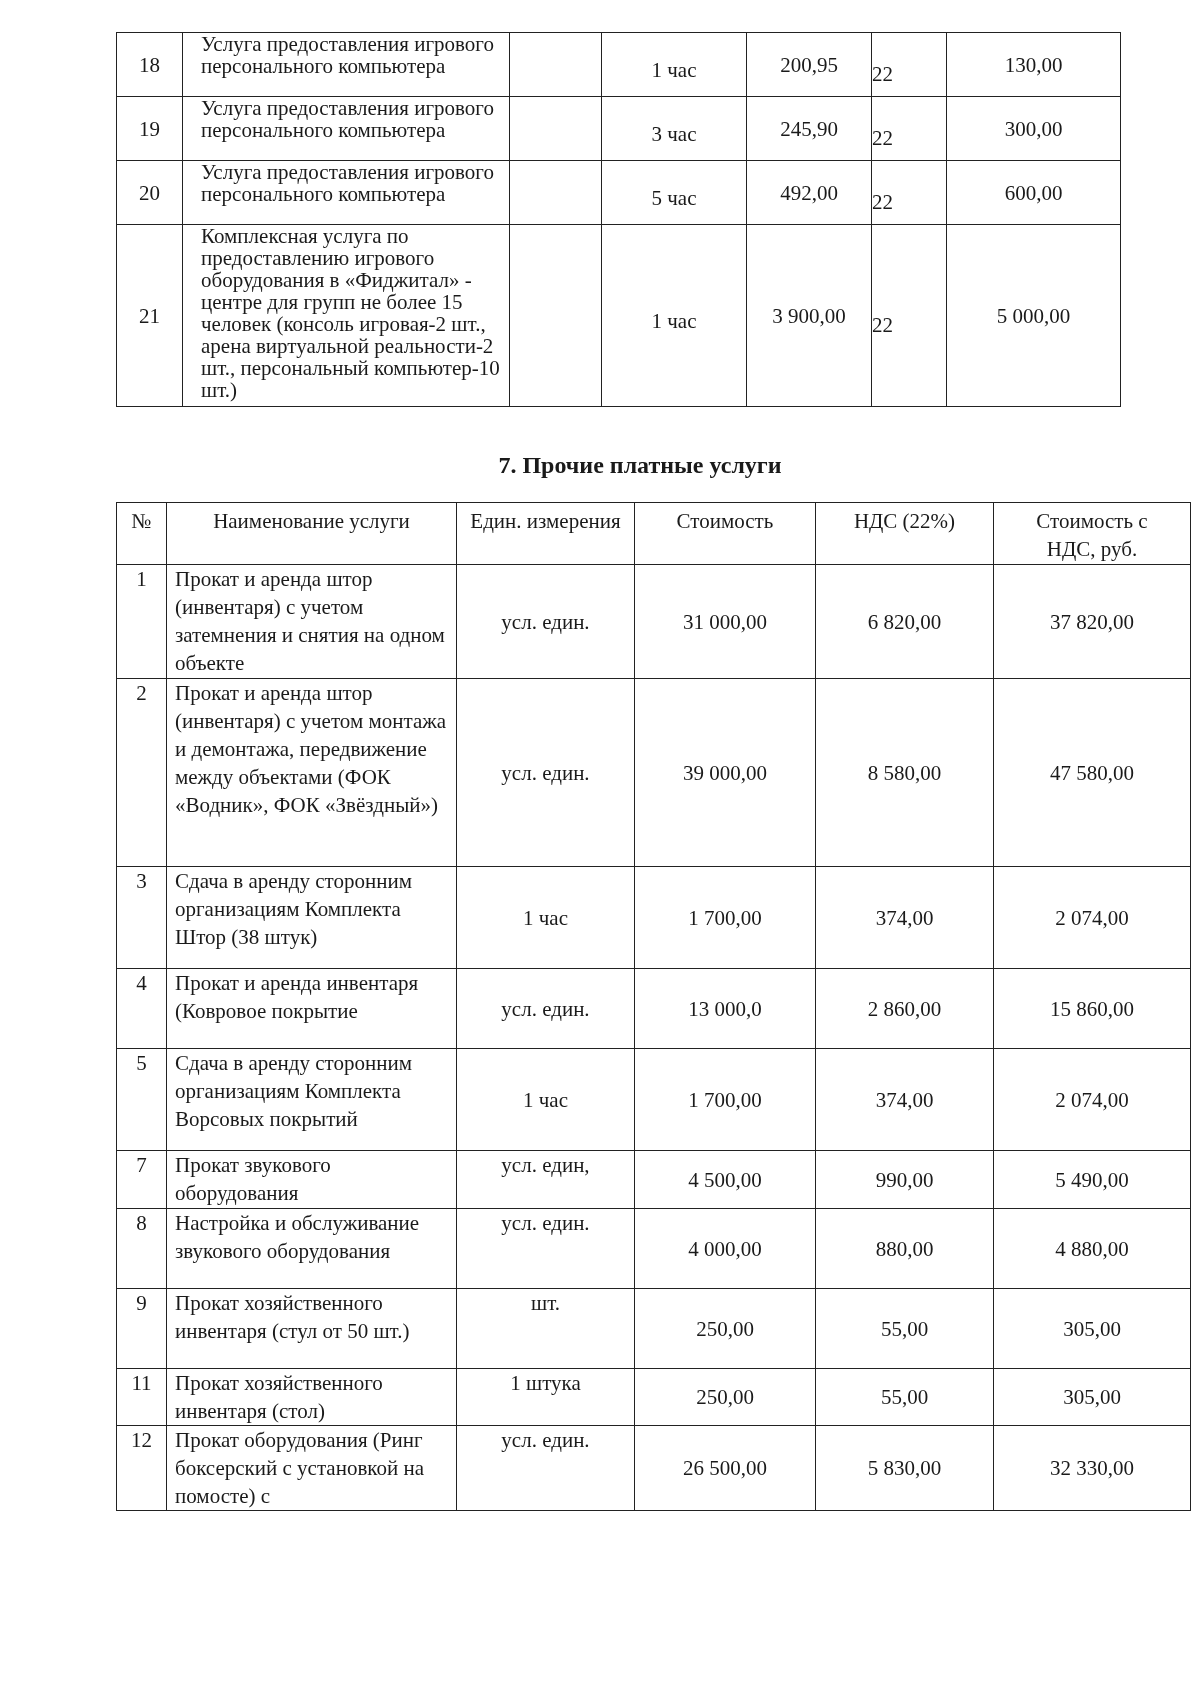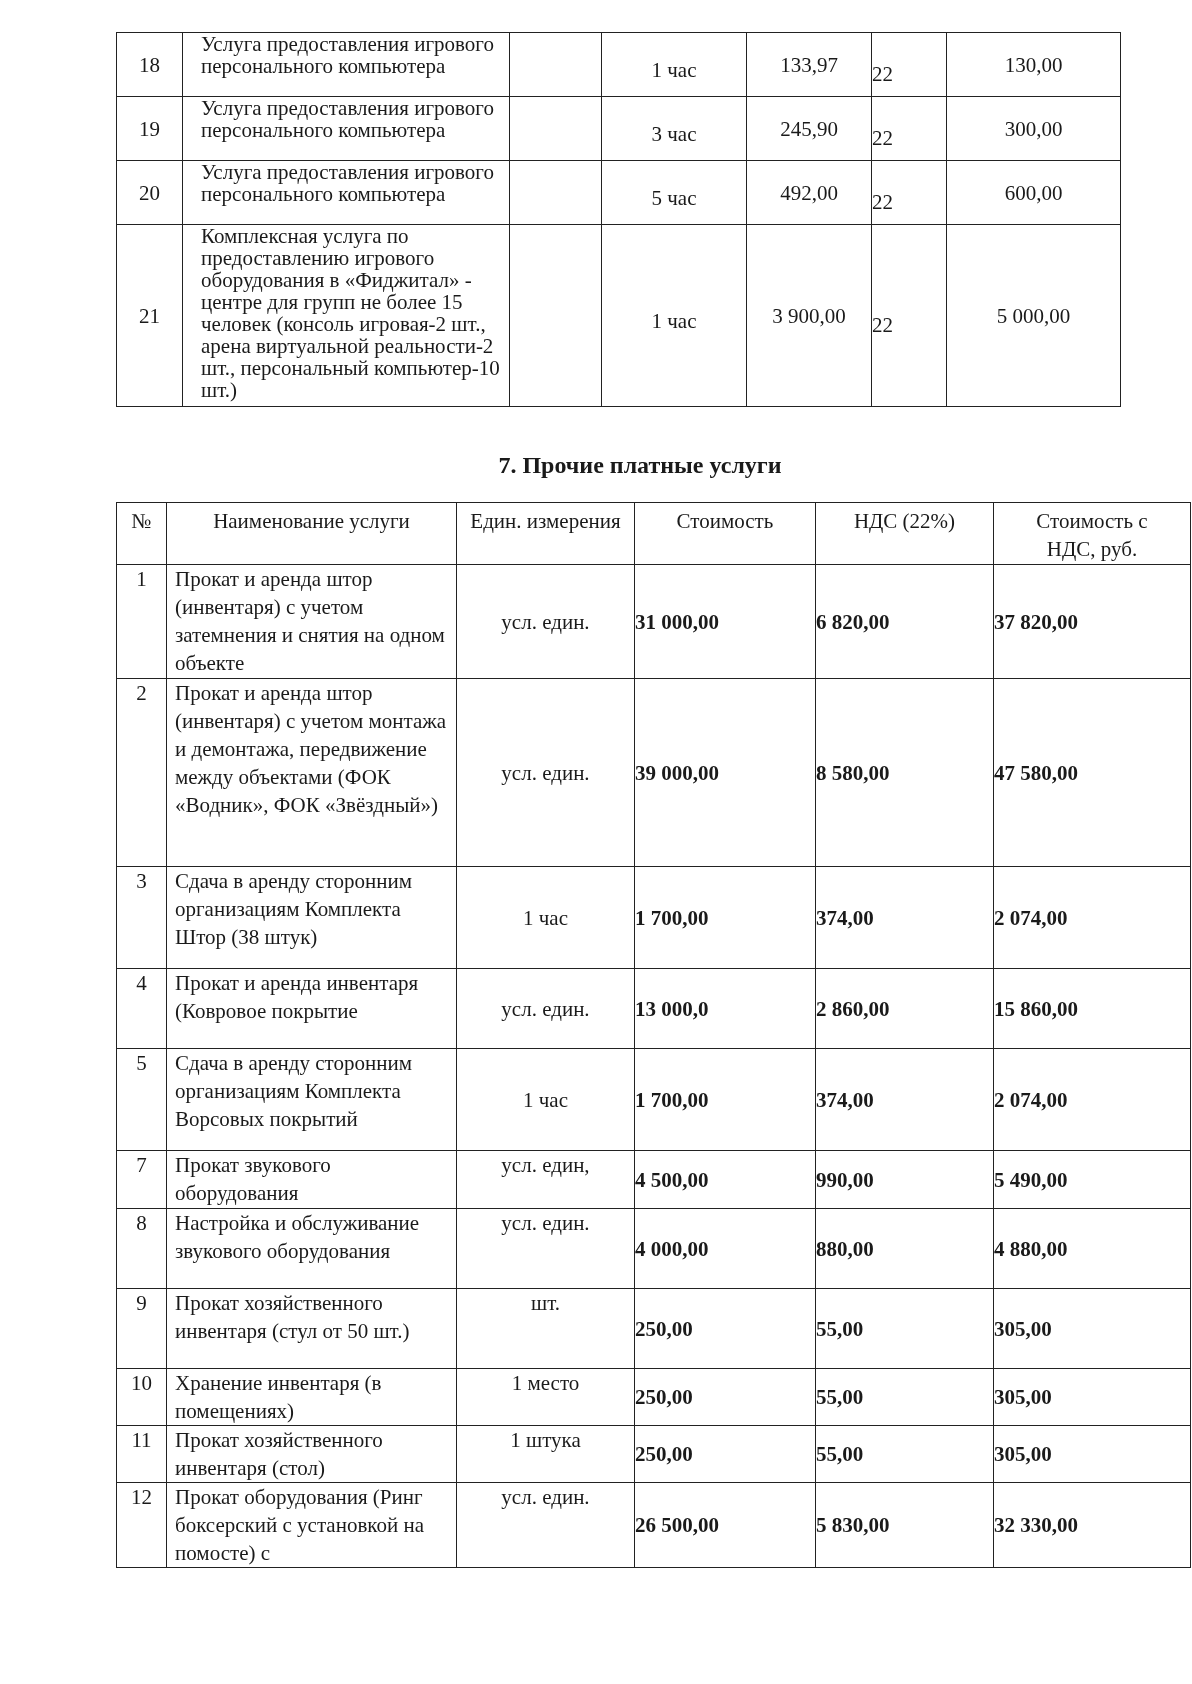--- a/index.html
+++ b/index.html
@@ -26,42 +26,42 @@
   }
 
   
   #t2 { left: 116px; top: 502px; width: 1004px; font-size: 21px; }
   #t2 td, #t2 th { line-height: 28px; }
   #t2 th { text-align: center; padding-top: 4px; }
   #t2 .c-num { text-align: center; padding-top: 0; }
   #t2 .c-name { padding-left: 8px; }
   #t2 .c-unit { text-align: center; }
   #t2 .c-unit.mid { vertical-align: middle; }
-  #t2 .c-val { vertical-align: middle; font-weight: bold; }
+  #t2 .c-val { text-align: center; vertical-align: middle; }
 </style>
 </head>
 <body>
 
 <table id="t1">
   <colgroup>
     <col style="width:66px">
       <col style="width:327px">
       <col style="width:92px">
     <col style="width:145px">
       <col style="width:125px">
       <col style="width:75px">
       <col style="width:174px">
   </colgroup>
   <tbody>
     <tr style="height:64px">
       <td class="c-num">18</td>
       <td class="c-name">Услуга предоставления игрового персонального компьютера</td>
       <td></td>
       <td class="c-mid">1 час</td>
-      <td class="c-val">133,97</td>
+      <td class="c-val">200,95</td>
       <td class="c-low">22</td>
       <td class="c-val">130,00</td>
     </tr>
     <tr style="height:64px">
       <td class="c-num">19</td>
       <td class="c-name">Услуга предоставления игрового персонального компьютера</td>
       <td></td>
       <td class="c-mid">3 час</td>
       <td class="c-val">245,90</td>
       <td class="c-low">22</td>
@@ -168,28 +168,20 @@
       </tr>
       <tr style="height: 80px;">
         <td class="c-num">9</td>
         <td class="c-name">Прокат хозяйственного инвентаря (стул от 50 шт.)</td>
         <td class="c-unit">шт.</td>
         <td class="c-val">250,00</td>
         <td class="c-val">55,00</td>
         <td class="c-val">305,00</td>
       </tr>
       <tr style="height: 52px;">
-        <td class="c-num">10</td>
-        <td class="c-name">Хранение инвентаря (в помещениях)</td>
-        <td class="c-unit">1 место</td>
-        <td class="c-val">250,00</td>
-        <td class="c-val">55,00</td>
-        <td class="c-val">305,00</td>
-      </tr>
-      <tr style="height: 52px;">
         <td class="c-num">11</td>
         <td class="c-name">Прокат хозяйственного инвентаря (стол)</td>
         <td class="c-unit">1 штука</td>
         <td class="c-val">250,00</td>
         <td class="c-val">55,00</td>
         <td class="c-val">305,00</td>
       </tr>
       <tr style="height: 80px;">
         <td class="c-num">12</td>
         <td class="c-name">Прокат оборудования (Ринг боксерский с установкой на помосте) с</td>

